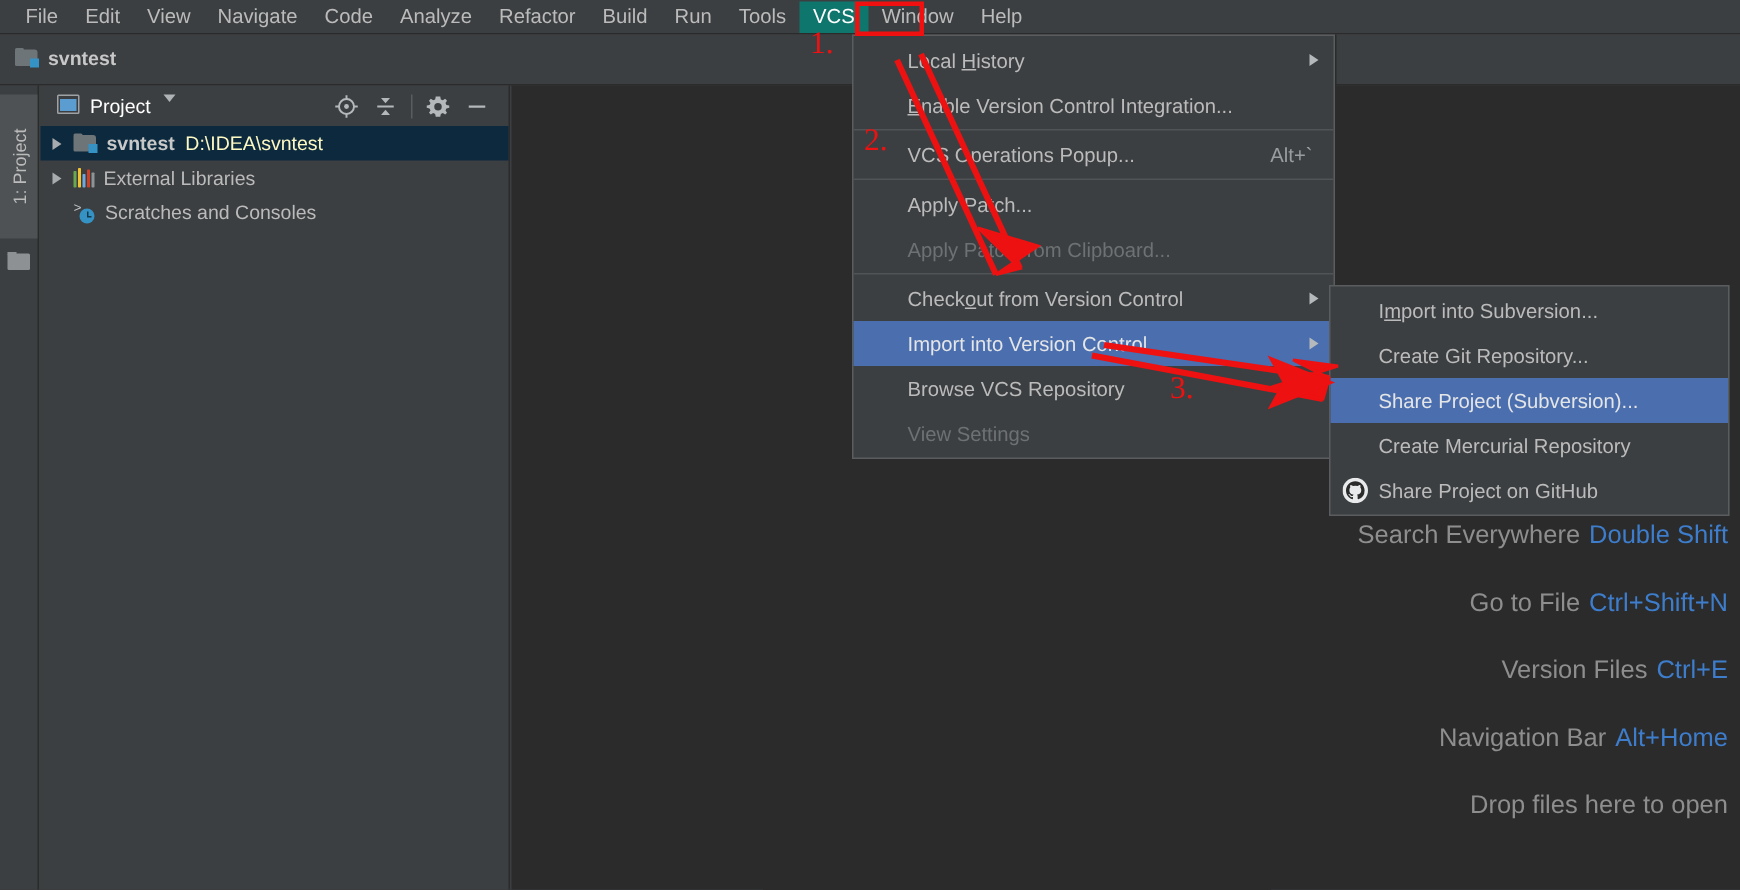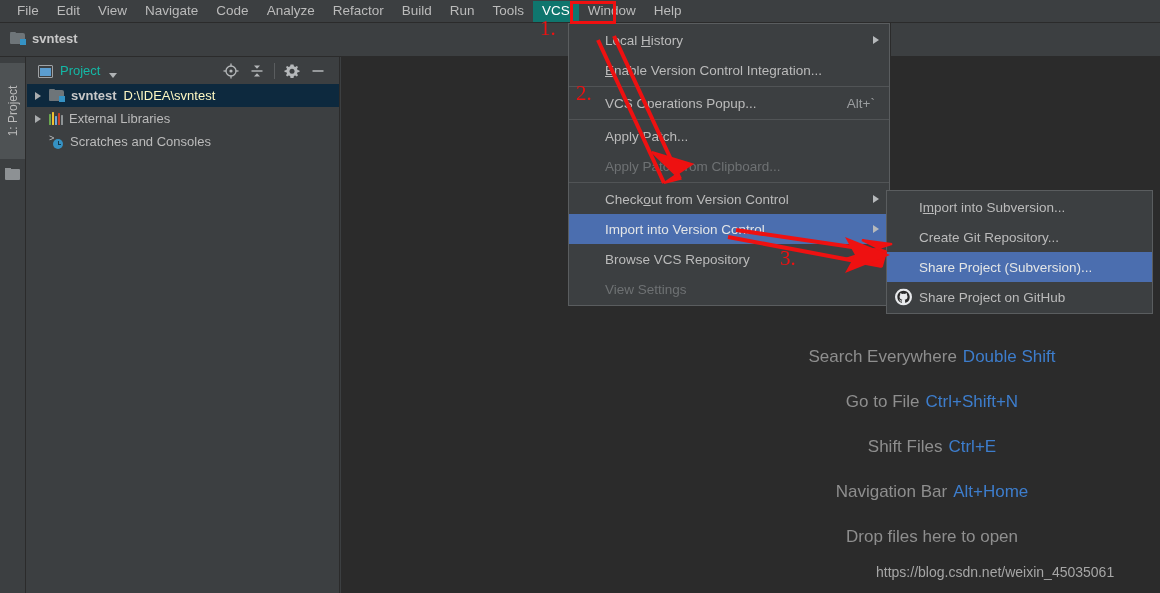--- a/index.html
+++ b/index.html
@@ -151,24 +151,24 @@
   }
   .pp-toolbar {
     position: absolute;
     left: 0; top: 0;
     width: 312px; height: 27px;
     display: flex;
     align-items: center;
   }
   .pp-title {
     display: flex;
-    align-items: flex-end;
+    align-items: flex-start;
     margin-left: 11px;
     font-size: 13px;
-    color: #14b8a6;
+    color: #ffffff;
   }
   .pp-winicon {
     width: 15px; height: 13px;
     border: 1.5px solid #9fa2a5;
     box-sizing: border-box;
     border-radius: 1px;
     margin-right: 7px;
     position: relative;
   }
   .pp-winicon::after {
@@ -284,22 +284,22 @@
 
   
   .editor-area {
     position: absolute;
     left: 341px; top: 57px;
     width: 819px; height: 536px;
     background: #2b2b2b;
   }
   .tips {
     position: absolute;
-    right: 28px; top: 290px;
-    text-align: center;
+    right: 8px; top: 290px;
+    text-align: right;
     width: 400px;
   }
   .tip-row {
     font-size: 17px;
     color: #8e8e8e;
     margin-bottom: 25px;
     white-space: nowrap;
   }
   .tip-key { color: #3d7dcc; margin-left: 6px; }
   .watermark {
@@ -510,26 +510,25 @@
           </span>
           <span class="tree-label">Scratches and Consoles</span>
         </div>
       </div>
   </div>
 
   <div class="editor-area">
     <div class="tips" id="editor-tips">
         <div class="tip-row"><span>Search Everywhere</span><span class="tip-key">Double Shift</span></div>
         <div class="tip-row"><span>Go to File</span><span class="tip-key">Ctrl+Shift+N</span></div>
-        <div class="tip-row"><span>Shift Files</span><span class="tip-key">Ctrl+E</span></div>
+        <div class="tip-row"><span>Version Files</span><span class="tip-key">Ctrl+E</span></div>
         <div class="tip-row"><span>Navigation Bar</span><span class="tip-key">Alt+Home</span></div>
         <div class="tip-row"><span>Drop files here to open</span></div>
       </div>
   </div>
-  <div class="watermark">https://blog.csdn.net/weixin_45035061</div>
 
   <div class="menu-popup" id="vcs-menu">
       <div class="menu-item">
         <span>Local <u>H</u>istory</span>
         <span class="submenu-arrow"></span>
       </div>
       <div class="menu-item">
         <span><u>E</u>nable Version Control Integration...</span>
       </div>
       <div class="menu-sep"></div>
@@ -564,20 +563,23 @@
 
   <div class="submenu-popup" id="import-submenu">
       <div class="menu-item">
         <span>I<u>m</u>port into Subversion...</span>
       </div>
       <div class="menu-item">
         <span>Create Git Repository...</span>
       </div>
       <div class="menu-item highlight">
         <span>Share Project (Subversion)...</span>
+      </div>
+      <div class="menu-item">
+        <span>Create Mercurial Repository</span>
       </div>
       <div class="menu-item">
         <span class="gh-ico"><svg width="17" height="17" viewBox="0 0 16 16">
             <circle cx="8" cy="8" r="8" fill="#e8eaec"></circle>
             <path d="M8 2.2c-3.2 0-5.8 2.6-5.8 5.8 0 2.56 1.66 4.73 3.96 5.5.29.05.4-.12.4-.28v-1.1c-1.61.35-1.95-.68-1.95-.68-.26-.67-.64-.85-.64-.85-.53-.36.04-.35.04-.35.58.04.89.6.89.6.52.89 1.36.63 1.69.48.05-.38.2-.63.37-.78-1.29-.15-2.64-.64-2.64-2.87 0-.63.23-1.15.6-1.56-.06-.15-.26-.74.06-1.55 0 0 .49-.16 1.6.6a5.5 5.5 0 0 1 2.92 0c1.11-.76 1.6-.6 1.6-.6.32.81.12 1.4.06 1.55.37.41.6.93.6 1.56 0 2.24-1.36 2.72-2.65 2.86.21.18.4.54.4 1.08v1.61c0 .16.1.34.4.28a5.81 5.81 0 0 0 3.95-5.5c0-3.2-2.6-5.8-5.8-5.8z" fill="#2b2b2b"></path>
           </svg></span>
         <span>Share Project on GitHub</span>
       </div>
     </div>
 

